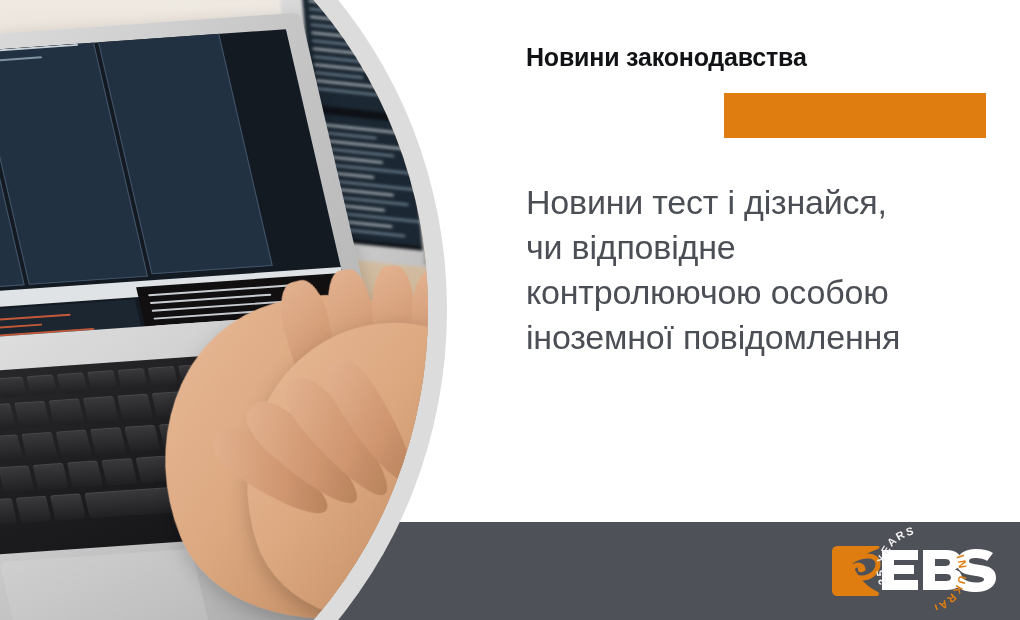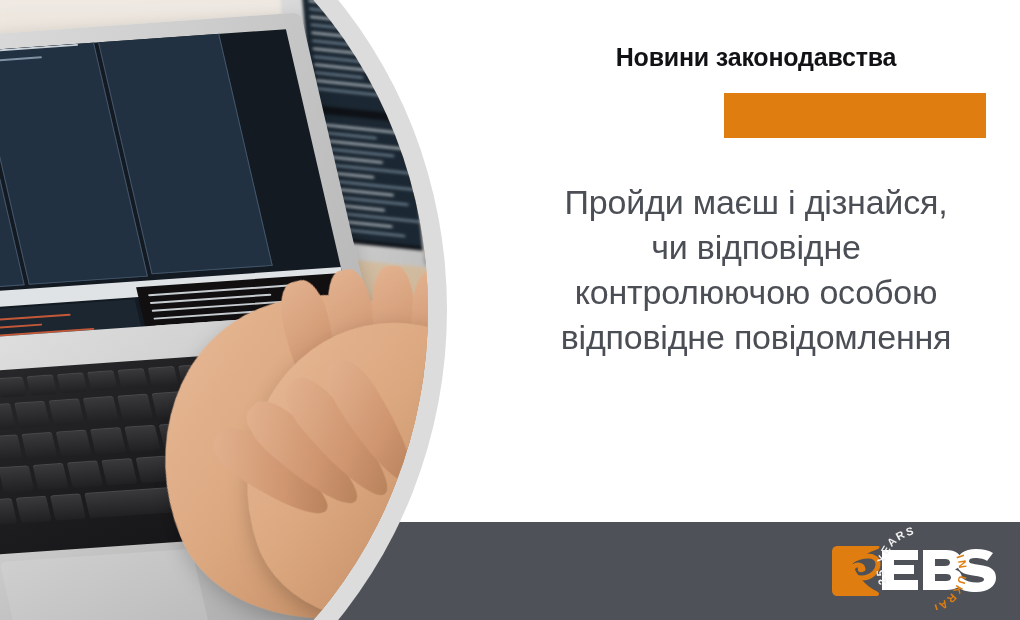--- a/index.html
+++ b/index.html
@@ -207,21 +207,21 @@
     background:linear-gradient(150deg,#e4b391 0%, #cf9670 60%, #b47f58 100%);
     border-radius:40% 40% 50% 50% / 30% 30% 70% 70%;
   }
 
   
   .content {
     position:absolute;
     right:34px; top:0;
     width:460px; height:520px;
     z-index:8;
-    text-align:center;
+    text-align:left;
   }
   .kicker {
     margin-top:44px;
     font-size:25px;
     font-weight:bold;
     color:#111215;
     letter-spacing:-.2px;
     line-height:1.1;
   }
   .accent-bar {
@@ -424,24 +424,24 @@
       </div>
     </div>
   </div>
 
   <div class="content">
     <div class="kicker">Новини законодавства</div>
 
     <div class="accent-bar"></div>
 
     <div class="headline">
-      <span class="ln">Пройди маєш і дізнайся,</span>
+      <span class="ln">Новини тест і дізнайся,</span>
       <span class="ln">чи відповідне</span>
       <span class="ln">контролюючою особою</span>
-      <span class="ln">відповідне повідомлення</span>
+      <span class="ln">іноземної повідомлення</span>
     </div>
   </div>
 
   <div class="logo">
     <svg viewBox="0 0 172 86" xmlns="http://www.w3.org/2000/svg" aria-hidden="true">
       <defs>
         <path id="arcpath" d="M 62 62 A 36 36 0 1 1 128 58" fill="none"></path>
         <path id="arcpath2" d="M 129 30 A 36 36 0 0 1 104 82" fill="none"></path>
       </defs>
 

